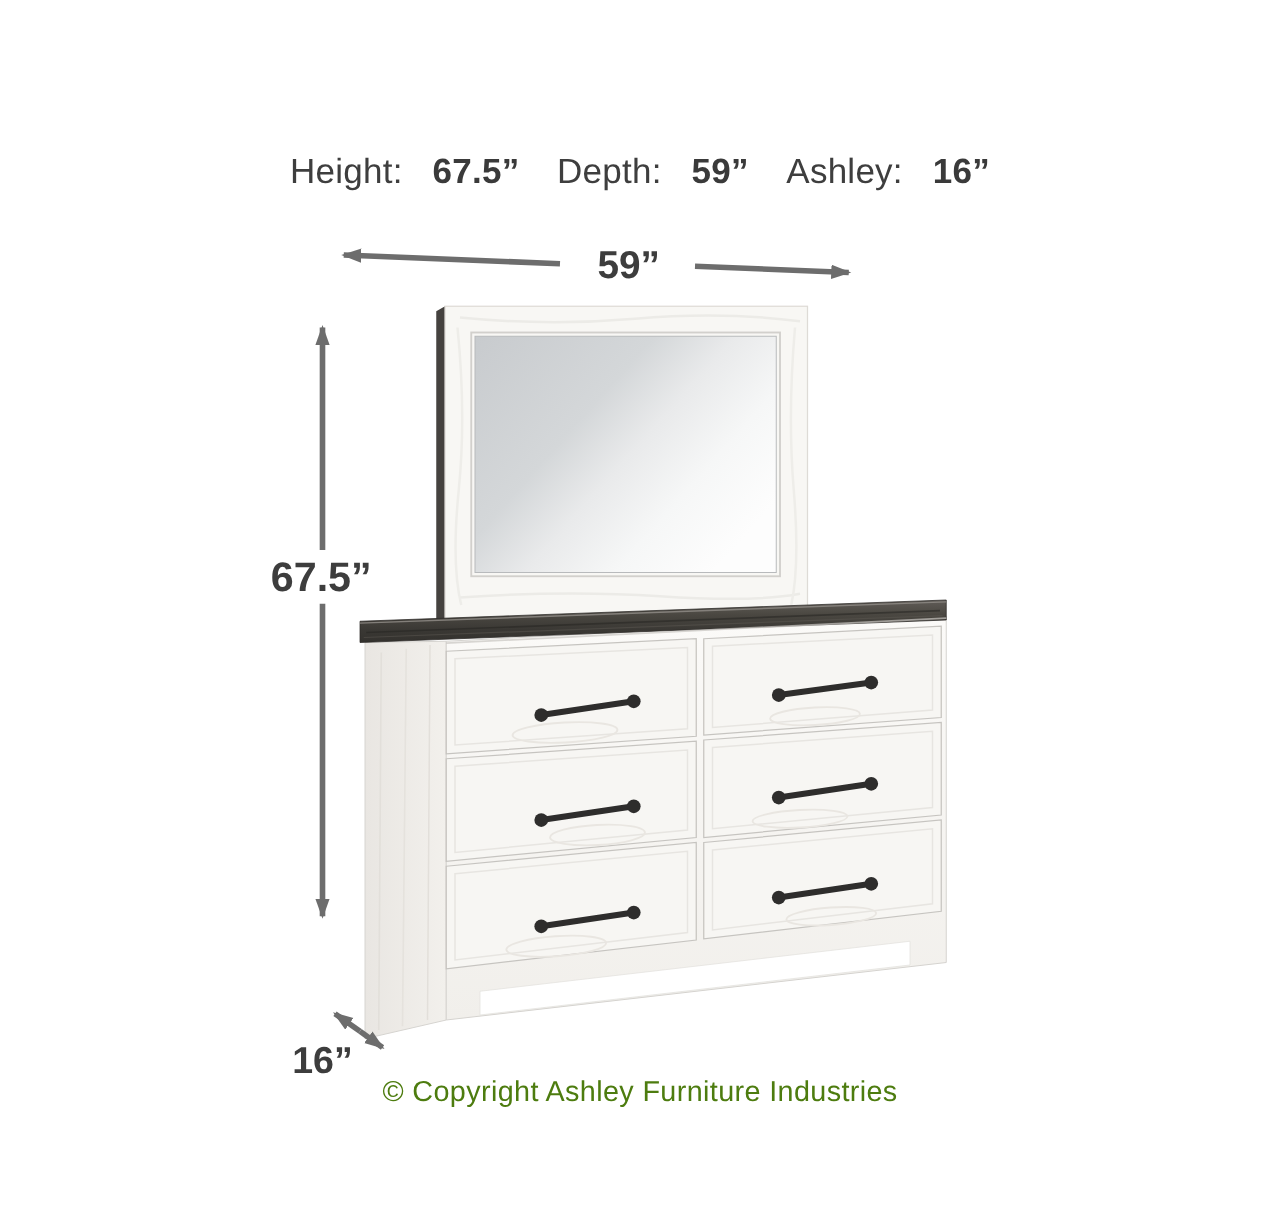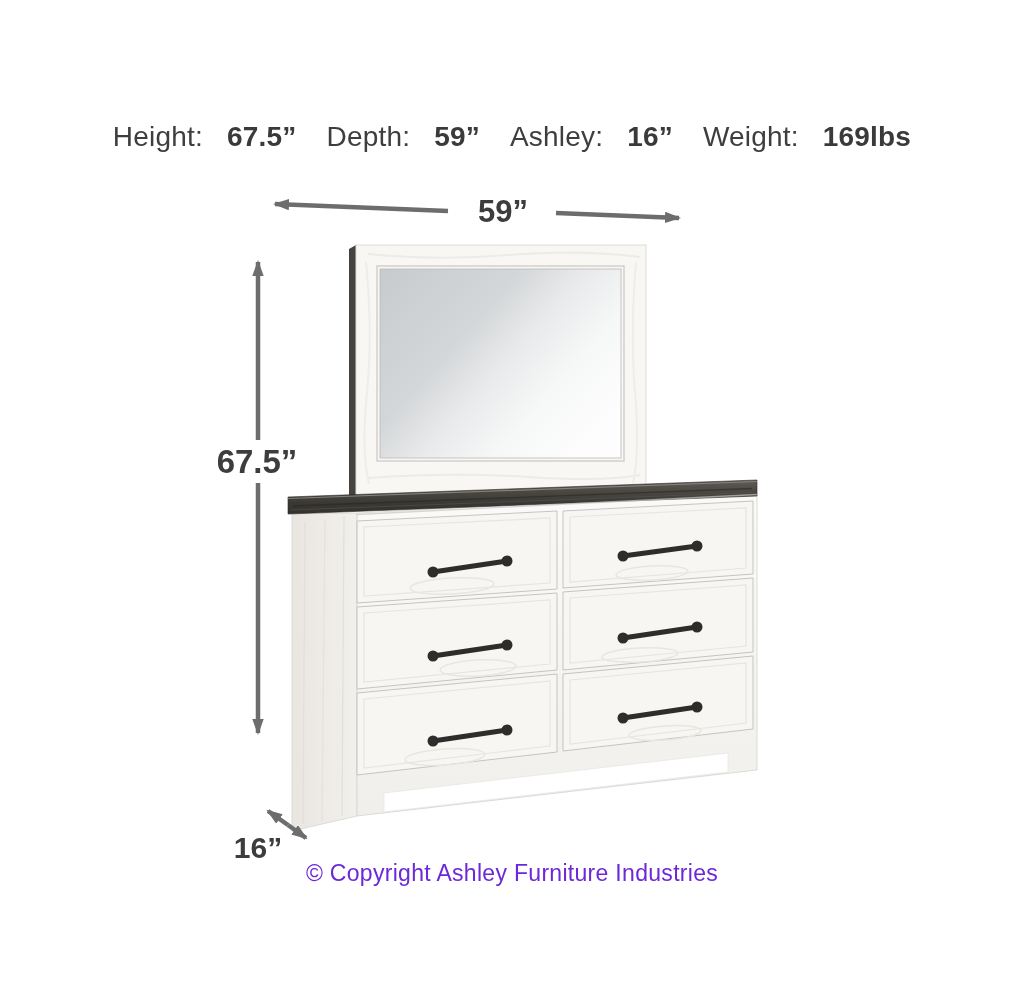--- a/index.html
+++ b/index.html
@@ -33,21 +33,21 @@
     fill: #3d3d3d;
   }
   .dim-text.width  { font-size: 31px; }
   .dim-text.height { font-size: 33px; }
   .dim-text.depth  { font-size: 30px; }
   .copyright {
     position: absolute;
     left: 0; right: 0; top: 860px;
     text-align: center;
     font-size: 23px;
-    color: #6d28d9;
+    color: #4d7c0f;
     letter-spacing: 0.3px;
   }
 </style>
 </head>
 <body>
 
 <div class="canvas">
 
   <div class="spec-header">
     <div class="spec-item">
@@ -55,24 +55,20 @@
       <span class="spec-value">67.5”</span>
     </div>
     <div class="spec-item">
       <span class="spec-label">Depth:</span>
       <span class="spec-value">59”</span>
     </div>
     <div class="spec-item">
       <span class="spec-label">Ashley:</span>
       <span class="spec-value">16”</span>
     </div>
-    <div class="spec-item">
-      <span class="spec-label">Weight:</span>
-      <span class="spec-value">169lbs</span>
-    </div>
   </div>
 
   <svg class="diagram-svg" width="1024" height="983" viewBox="0 0 1024 983">
     <defs>
       <marker id="arrHead" markerUnits="userSpaceOnUse" markerWidth="18" markerHeight="13" refX="14" refY="5.7" orient="auto">
         <path d="M0,0 L16,5.7 L0,11.4 Z" fill="#6d6d6d"></path>
       </marker>
       <linearGradient id="glassGrad" x1="0%" y1="0%" x2="100%" y2="70%">
         <stop offset="0%" stop-color="#c8cbce"></stop>
         <stop offset="40%" stop-color="#d4d7d9"></stop>

